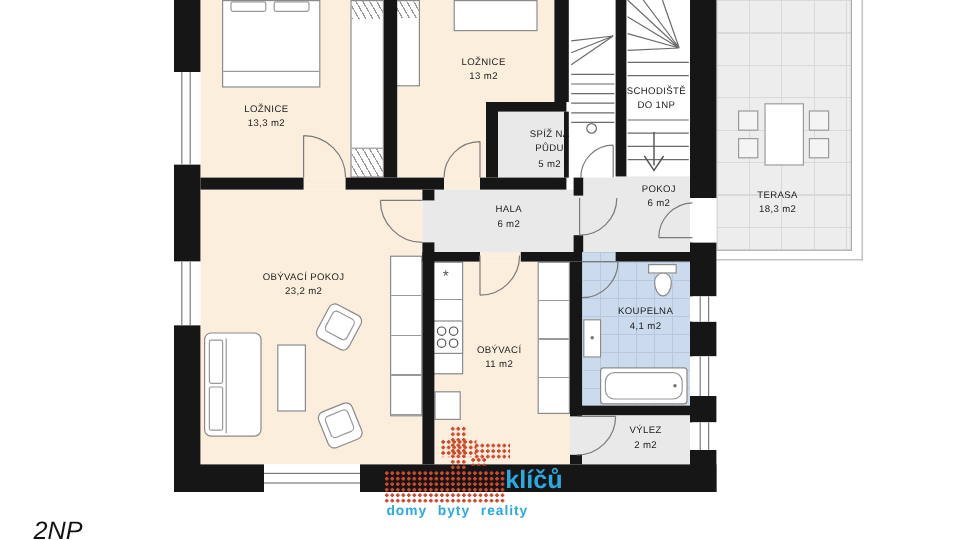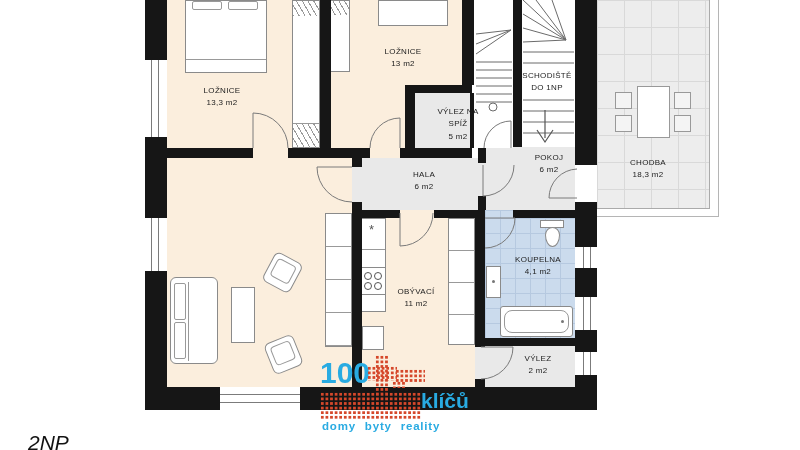--- a/index.html
+++ b/index.html
@@ -180,55 +180,58 @@
 
   <div class="lbl" style="left:222px;top:85px;">
     <div>LOŽNICE</div>
     <div>13,3 m2</div>
   </div>
   <div class="lbl" style="left:403px;top:46px;">
     <div>LOŽNICE</div>
     <div>13 m2</div>
   </div>
   <div class="lbl wrap" style="left:458px;top:106px;width:48px;">
-    <div>VÝLEZ NA SPÍŽ</div>
+    <div>SPÍŽ NA PŮDU</div>
     <div>5 m2</div>
   </div>
   <div class="lbl wrap" style="left:547px;top:70px;width:56px;">
     <div>SCHODIŠTĚ DO 1NP</div>
   </div>
   <div class="lbl" style="left:549px;top:152px;">
     <div>POKOJ</div>
     <div>6 m2</div>
   </div>
   <div class="lbl" style="left:648px;top:157px;">
-    <div>CHODBA</div>
+    <div>TERASA</div>
     <div>18,3 m2</div>
   </div>
   <div class="lbl" style="left:424px;top:169px;">
     <div>HALA</div>
     <div>6 m2</div>
   </div>
+  <div class="lbl" style="left:253px;top:225px;">
+    <div>OBÝVACÍ POKOJ</div>
+    <div>23,2 m2</div>
+  </div>
   <div class="lbl" style="left:416px;top:286px;">
     <div>OBÝVACÍ</div>
     <div>11 m2</div>
   </div>
   <div class="lbl" style="left:538px;top:254px;">
     <div>KOUPELNA</div>
     <div>4,1 m2</div>
   </div>
   <div class="lbl" style="left:538px;top:353px;">
     <div>VÝLEZ</div>
     <div>2 m2</div>
   </div>
 
   <div class="abs" style="left:28px;top:431px;font-size:21px;color:#121212;font-style:italic;">2NP</div>
 
   <div class="abs" style="left:315px;top:345px;width:180px;height:95px;">
-    <div class="abs blue" style="left:5px;top:13px;font-size:30px;line-height:1;letter-spacing:0;">100</div>
     <div class="dots" style="left:60px;top:10px;width:14px;height:38px;"></div>
     <div class="dots" style="left:52px;top:21px;width:30px;height:15px;"></div>
     <div class="dots" style="left:80px;top:24px;width:30px;height:14px;"></div>
     <div class="dots" style="left:77px;top:36px;width:14px;height:7px;"></div>
     <div class="dots" style="left:5px;top:47px;width:101px;height:27px;"></div>
     <div class="abs blue" style="left:106px;top:45px;font-size:21px;line-height:1;">klíčů</div>
     <div class="abs blue" style="left:7px;top:75px;font-size:11.5px;letter-spacing:.8px;word-spacing:5px;">domy byty reality</div>
   </div>
 
 </div>

